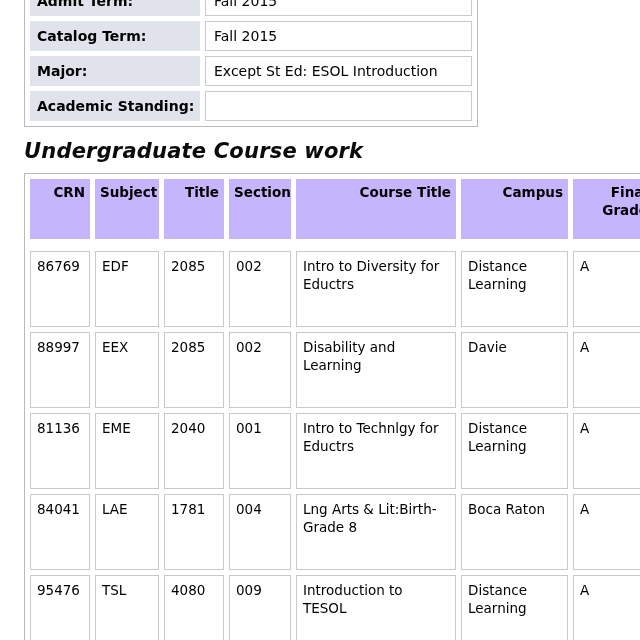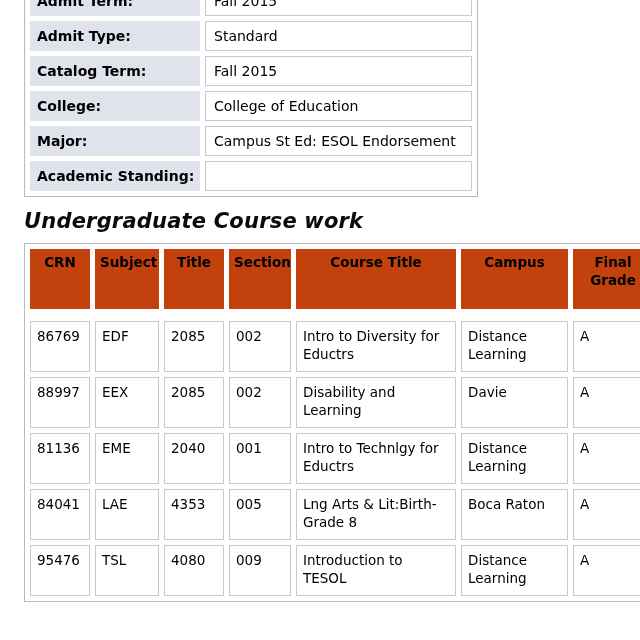--- a/index.html
+++ b/index.html
@@ -74,31 +74,31 @@
   }
   table.course-table {
     border-collapse: separate;
     border-spacing: 5px;
     table-layout: fixed;
     width: 633px;
   }
   th.hdr {
     box-sizing: border-box;
     height: 60px;
-    background: #c2410c;
+    background: #c4b5fd;
     font-size: 13.5px;
     font-weight: bold;
-    text-align: center;
+    text-align: right;
     vertical-align: top;
     padding: 5px 5px;
     line-height: 1.3;
   }
   td.cell {
     box-sizing: border-box;
-    height: 51px;
+    height: 76px;
     border: 1px solid #c9c9cd;
     font-size: 13.5px;
     vertical-align: top;
     padding: 5px 6px;
     line-height: 1.35;
     background: #ffffff;
   }
   tr.spacer td {
     height: 2px;
     padding: 0;
@@ -110,34 +110,26 @@
 <body>
 
 <div class="info-box">
   <table class="info-table">
     <tbody>
       <tr>
         <td class="info-label">Admit Term:</td>
         <td class="info-value">Fall 2015</td>
       </tr>
       <tr>
-        <td class="info-label">Admit Type:</td>
-        <td class="info-value">Standard</td>
-      </tr>
-      <tr>
         <td class="info-label">Catalog Term:</td>
         <td class="info-value">Fall 2015</td>
       </tr>
       <tr>
-        <td class="info-label">College:</td>
-        <td class="info-value">College of Education</td>
-      </tr>
-      <tr>
         <td class="info-label">Major:</td>
-        <td class="info-value">Campus St Ed: ESOL Endorsement</td>
+        <td class="info-value">Except St Ed: ESOL Introduction</td>
       </tr>
       <tr>
         <td class="info-label">Academic Standing:</td>
         <td class="info-value"></td>
       </tr>
     </tbody>
   </table>
 </div>
 
 <h2 class="section-heading">Undergraduate Course work</h2>
@@ -192,22 +184,22 @@
         <td class="cell">EME</td>
         <td class="cell">2040</td>
         <td class="cell">001</td>
         <td class="cell">Intro to Technlgy for Eductrs</td>
         <td class="cell">Distance Learning</td>
         <td class="cell">A</td>
       </tr>
       <tr>
         <td class="cell">84041</td>
         <td class="cell">LAE</td>
-        <td class="cell">4353</td>
-        <td class="cell">005</td>
+        <td class="cell">1781</td>
+        <td class="cell">004</td>
         <td class="cell">Lng Arts &amp; Lit:Birth-Grade 8</td>
         <td class="cell">Boca Raton</td>
         <td class="cell">A</td>
       </tr>
       <tr>
         <td class="cell">95476</td>
         <td class="cell">TSL</td>
         <td class="cell">4080</td>
         <td class="cell">009</td>
         <td class="cell">Introduction to TESOL</td>

